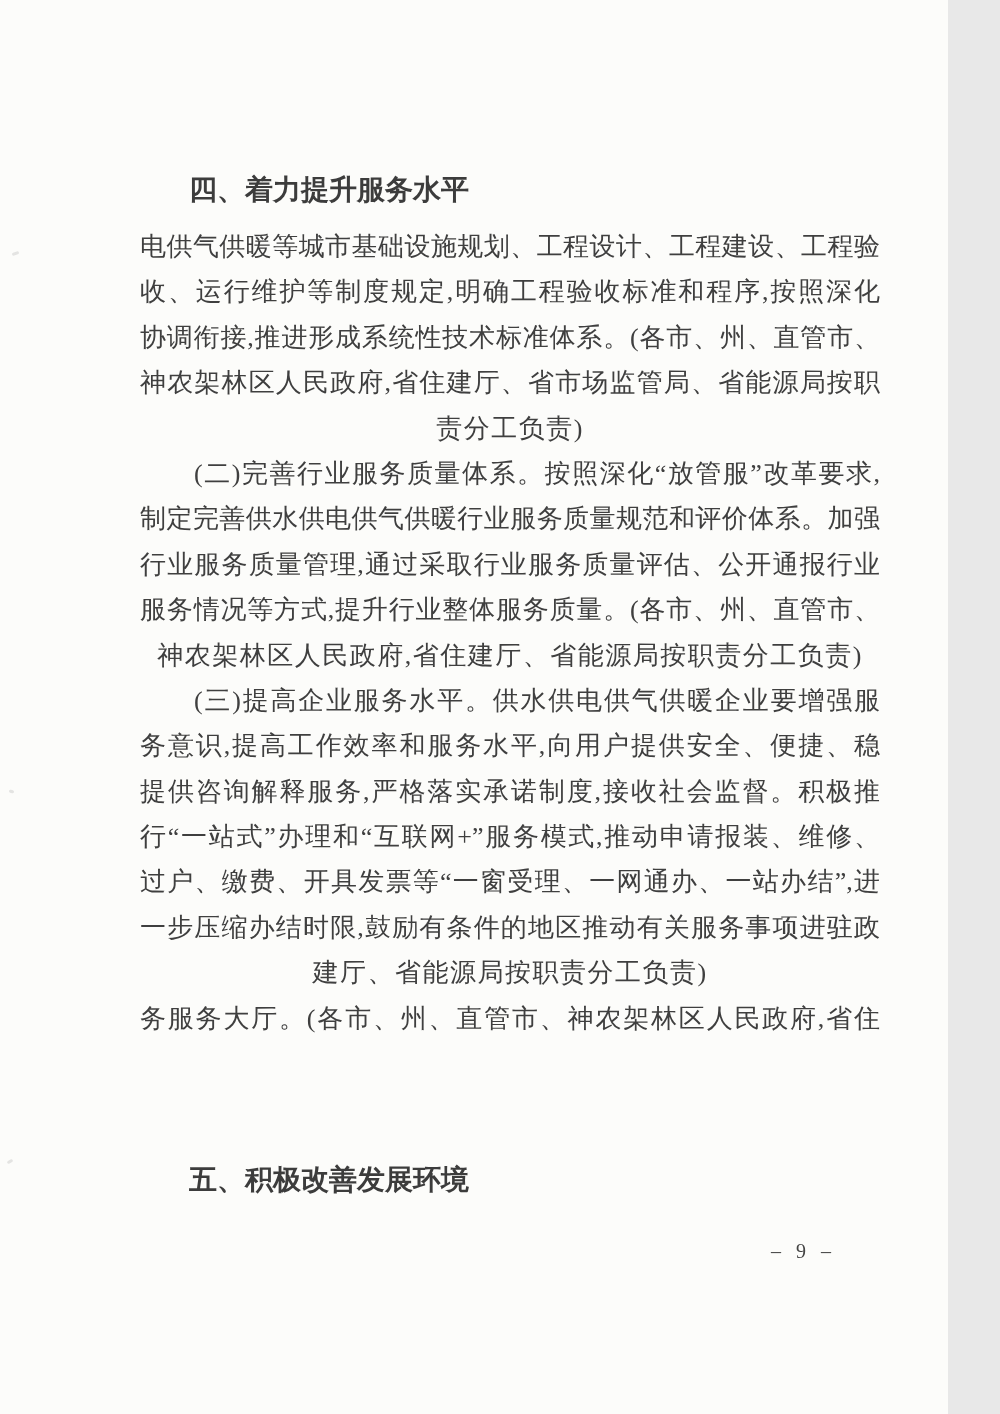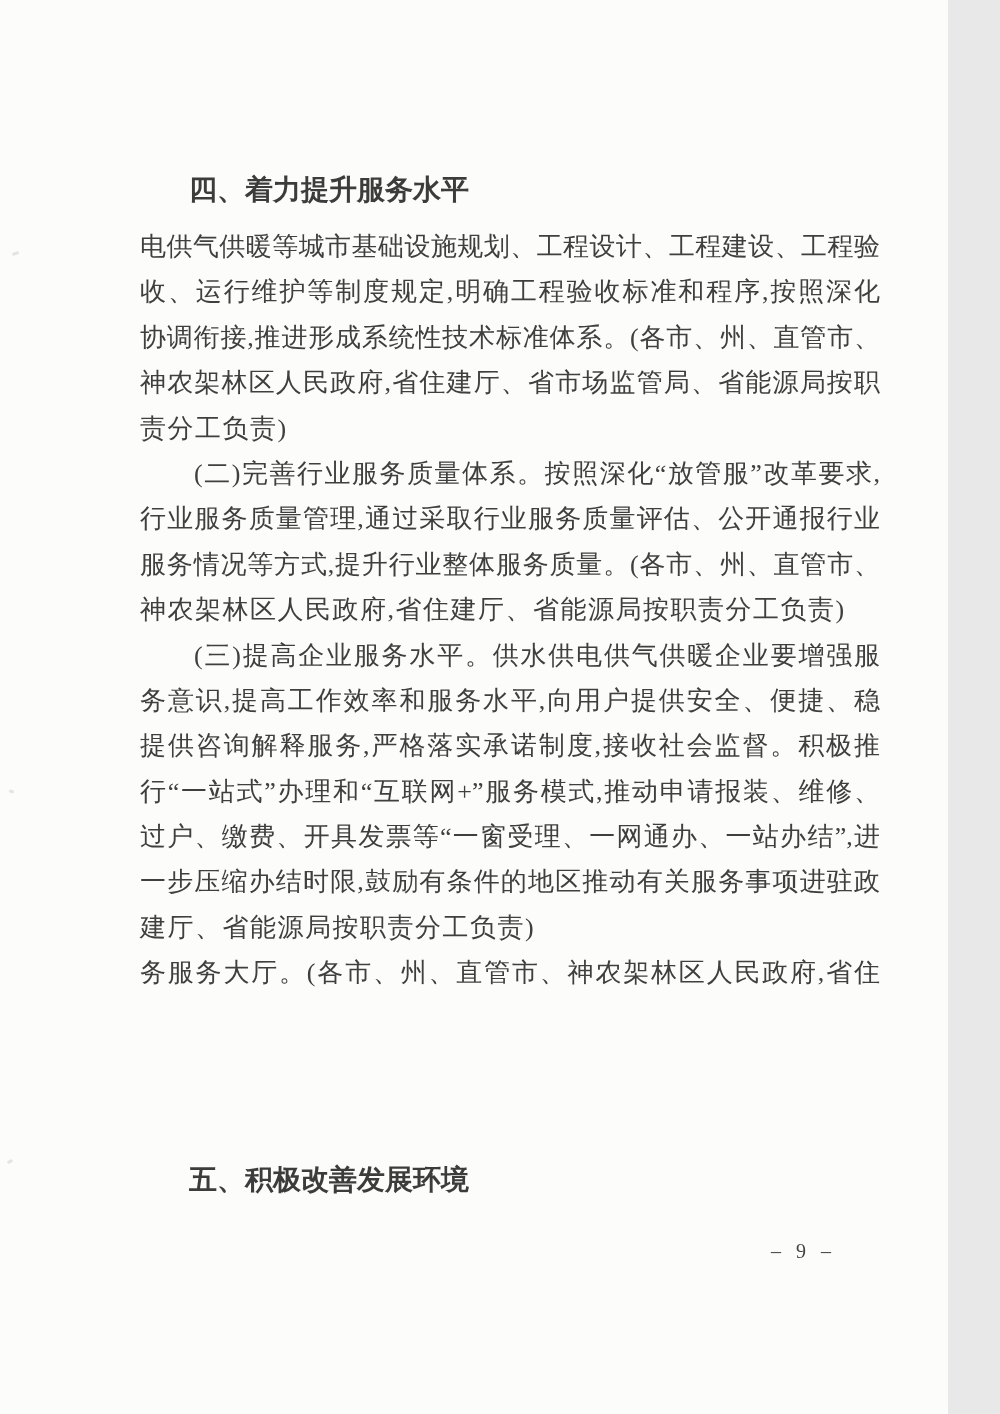--- a/index.html
+++ b/index.html
@@ -41,21 +41,21 @@
     color:#3f3f3f;
     white-space:nowrap;
     overflow:visible;
   }
   .jl{ 
     text-align:justify;
     text-align-last:justify;
     white-space:normal;
   }
   .indent{text-indent:54px;}
-  .partial{text-align:left;letter-spacing:1.5px;}
+  .partial{text-align:center;letter-spacing:1.5px;}
   .page-number{
     position:absolute;
     top:1240px;right:112px;
     font-size:20px;
     color:#454545;
     letter-spacing:5px;
     font-family:"Liberation Serif","DejaVu Serif",serif;
   }
   .scan-mark{
     position:absolute;
@@ -80,20 +80,21 @@
 
   <div class="body-block">
 
     <div class="line jl">电供气供暖等城市基础设施规划、工程设计、工程建设、工程验</div>
     <div class="line jl">收、运行维护等制度规定,明确工程验收标准和程序,按照深化</div>
     <div class="line jl">协调衔接,推进形成系统性技术标准体系。(各市、州、直管市、</div>
     <div class="line jl">神农架林区人民政府,省住建厅、省市场监管局、省能源局按职</div>
     <div class="line partial">责分工负责)</div>
 
     <div class="line jl indent">(二)完善行业服务质量体系。按照深化“放管服”改革要求,</div>
+    <div class="line jl">制定完善供水供电供气供暖行业服务质量规范和评价体系。加强</div>
     <div class="line jl">行业服务质量管理,通过采取行业服务质量评估、公开通报行业</div>
     <div class="line jl">服务情况等方式,提升行业整体服务质量。(各市、州、直管市、</div>
     <div class="line partial">神农架林区人民政府,省住建厅、省能源局按职责分工负责)</div>
 
     <div class="line jl indent">(三)提高企业服务水平。供水供电供气供暖企业要增强服</div>
     <div class="line jl">务意识,提高工作效率和服务水平,向用户提供安全、便捷、稳</div>
     <div class="line jl">提供咨询解释服务,严格落实承诺制度,接收社会监督。积极推</div>
     <div class="line jl">行“一站式”办理和“互联网+”服务模式,推动申请报装、维修、</div>
     <div class="line jl">过户、缴费、开具发票等“一窗受理、一网通办、一站办结”,进</div>
     <div class="line jl">一步压缩办结时限,鼓励有条件的地区推动有关服务事项进驻政</div>

